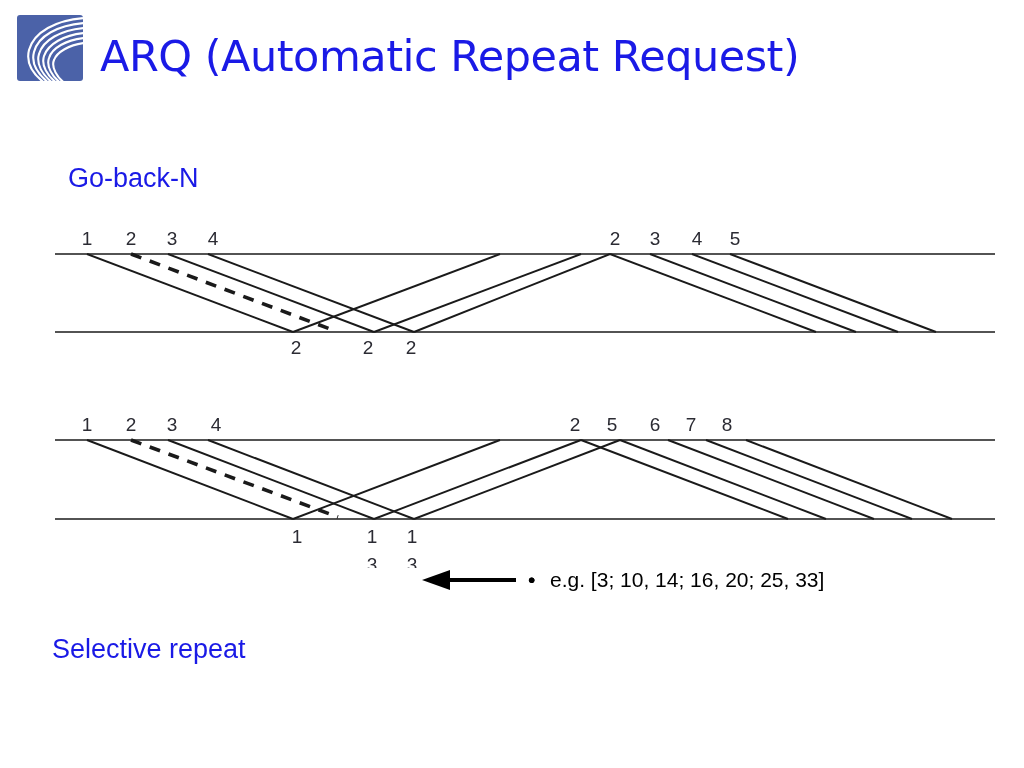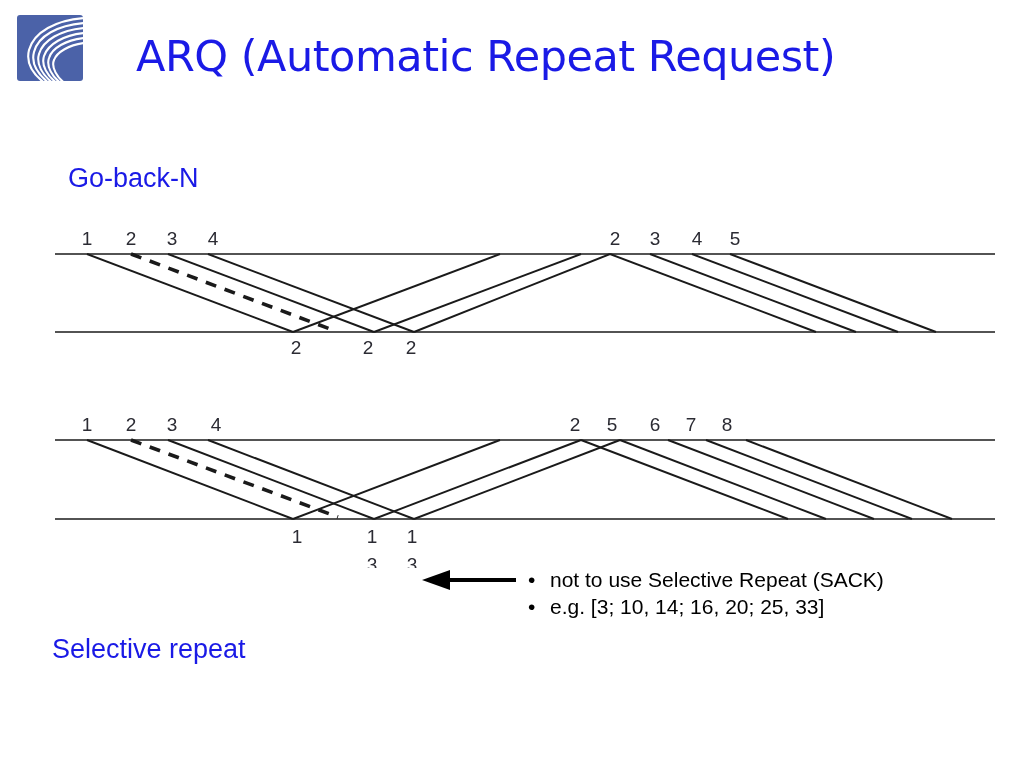--- a/index.html
+++ b/index.html
@@ -29,21 +29,20 @@
     position: absolute;
     left: 100px;
     top: 30px;
     font-size: 43px;
     line-height: 52px;
     color: #1a1ae6;
     font-family: "DejaVu Sans", sans-serif;
     font-weight: 400;
     letter-spacing: -0.5px;
     white-space: nowrap;
-    margin-left: 36px;
   }
 
   
   .section-label {
     position: absolute;
     color: #1a1ae6;
     font-size: 27px;
     line-height: 32px;
     font-family: "Liberation Sans", sans-serif;
     white-space: nowrap;
@@ -235,21 +234,20 @@
     <line x1="30" y1="14" x2="98" y2="14" stroke="#000000" stroke-width="4.2"></line>
     <polygon points="4,14 32,4 32,24" fill="#000000"></polygon>
   </svg>
 </div>
 
 <div id="tcp-note">
 
   <div class="tcp-bullet">
     <span class="dot">•</span>
   </div>
-  <div class="tcp-cont">not to use Selective Repeat (SACK)</div>
 
   <div class="tcp-bullet">
     <span class="dot">•</span>
   </div>
   <div class="tcp-cont">e.g. [3; 10, 14; 16, 20; 25, 33]</div>
 </div>
 
 <div class="section-label" id="label-selective">Selective repeat</div>
 
 </body></html>

